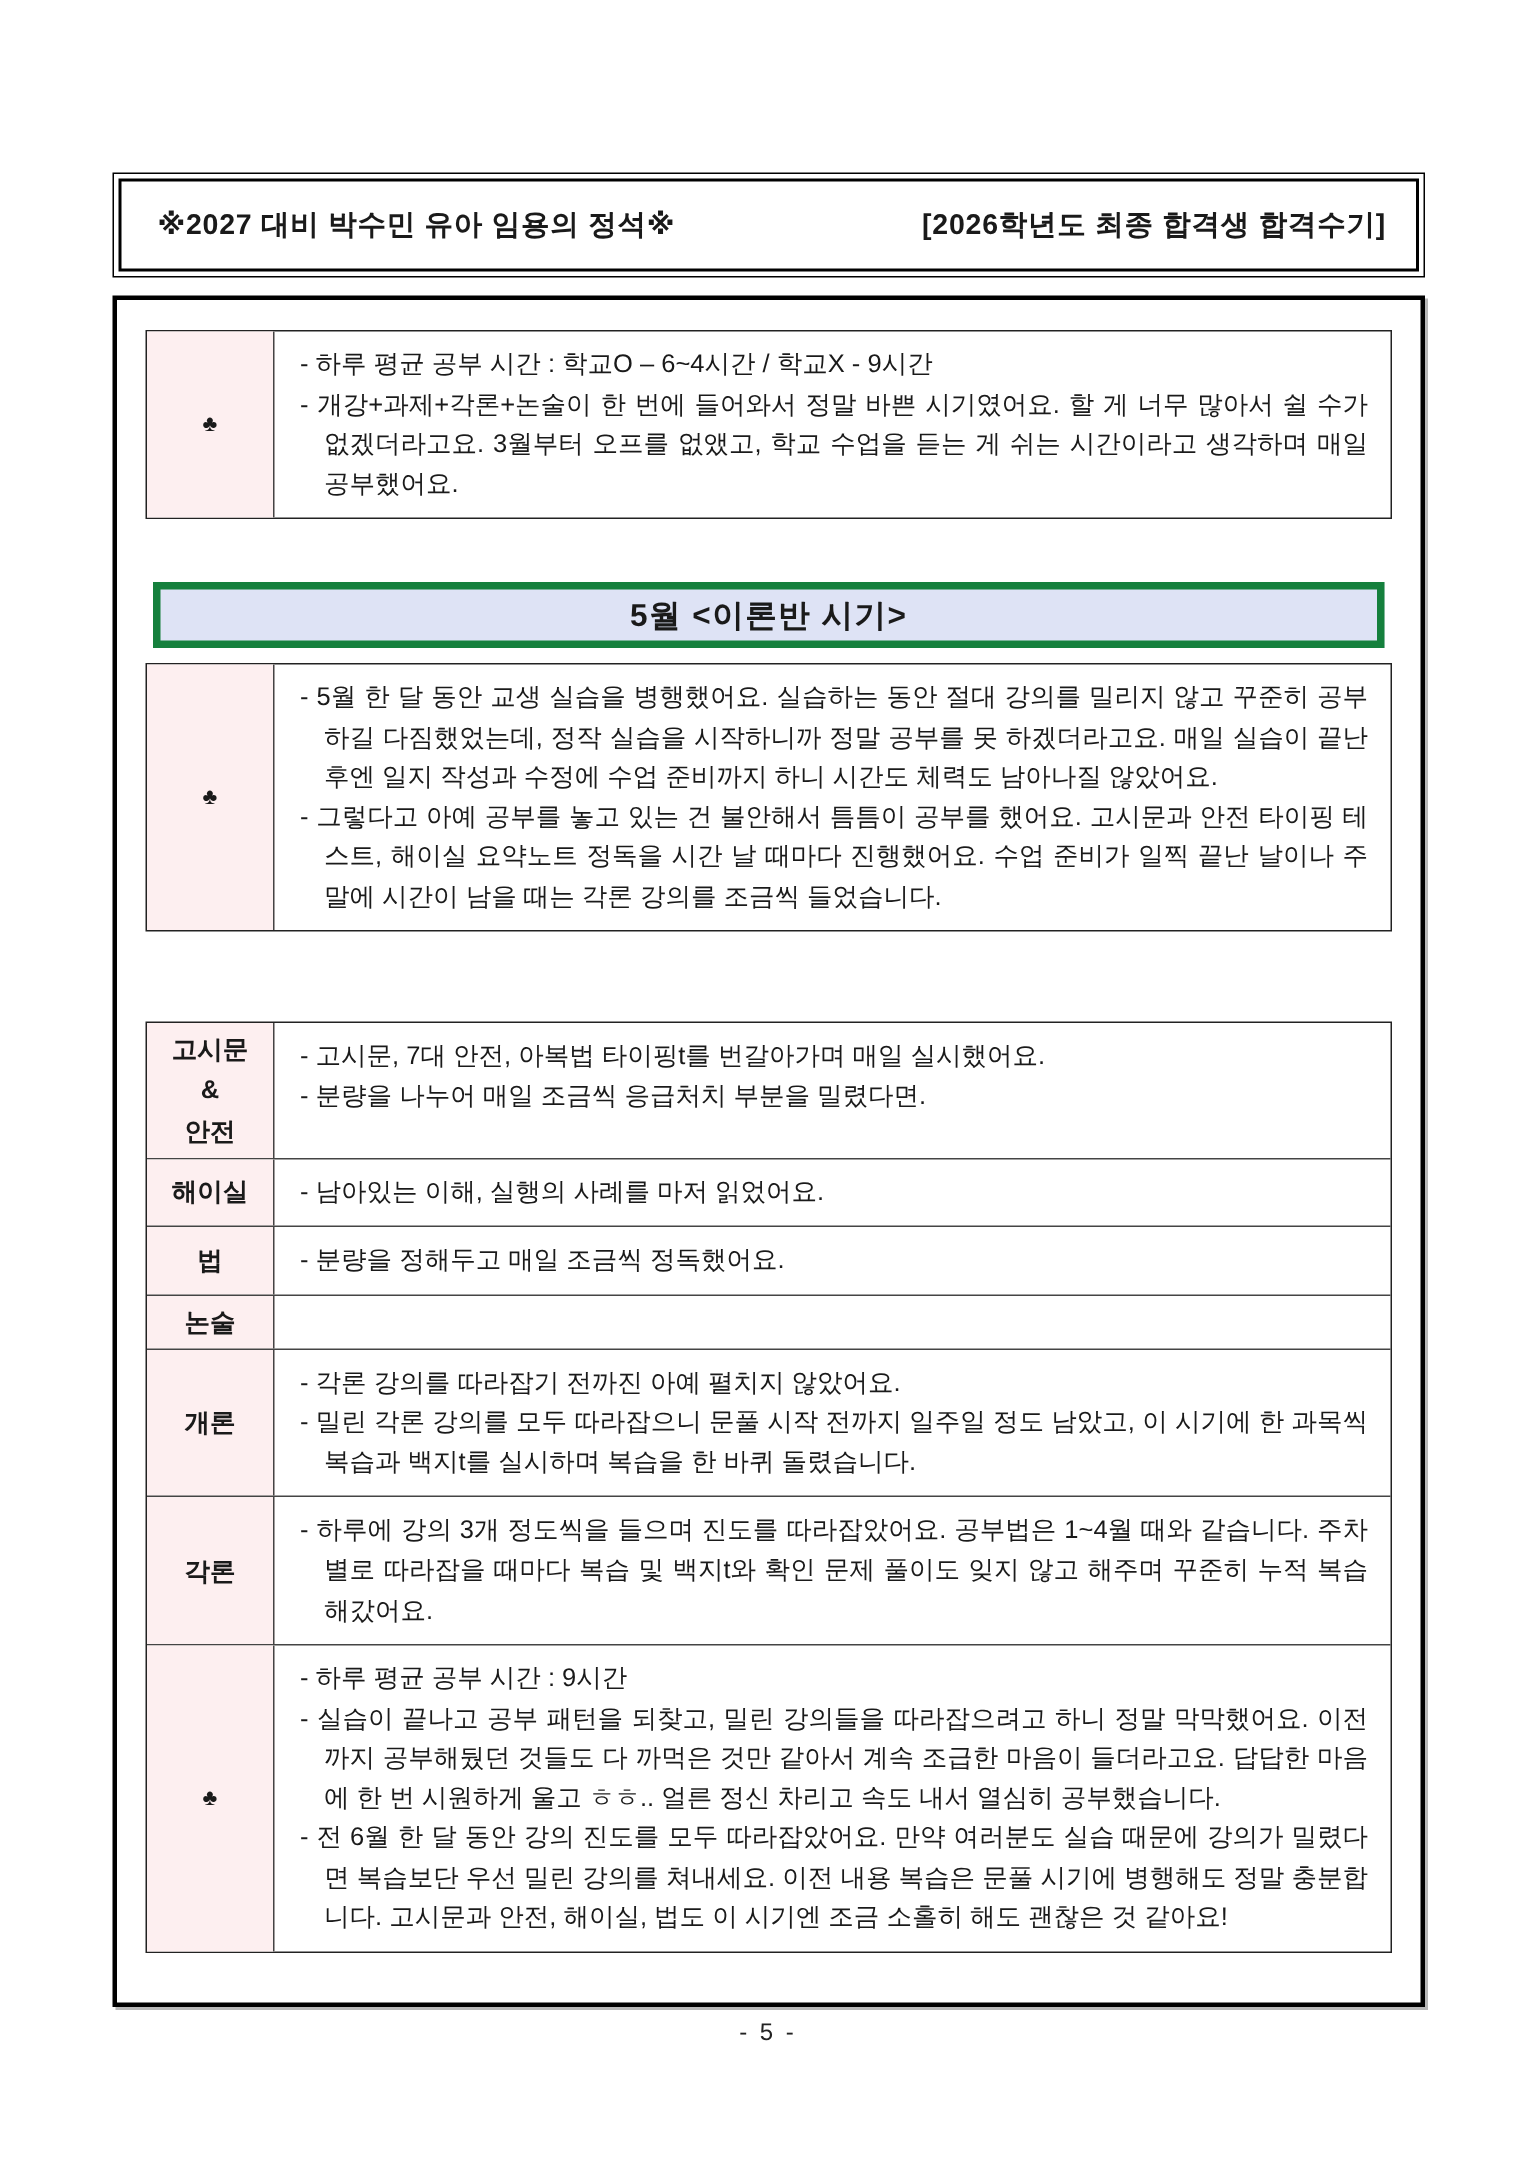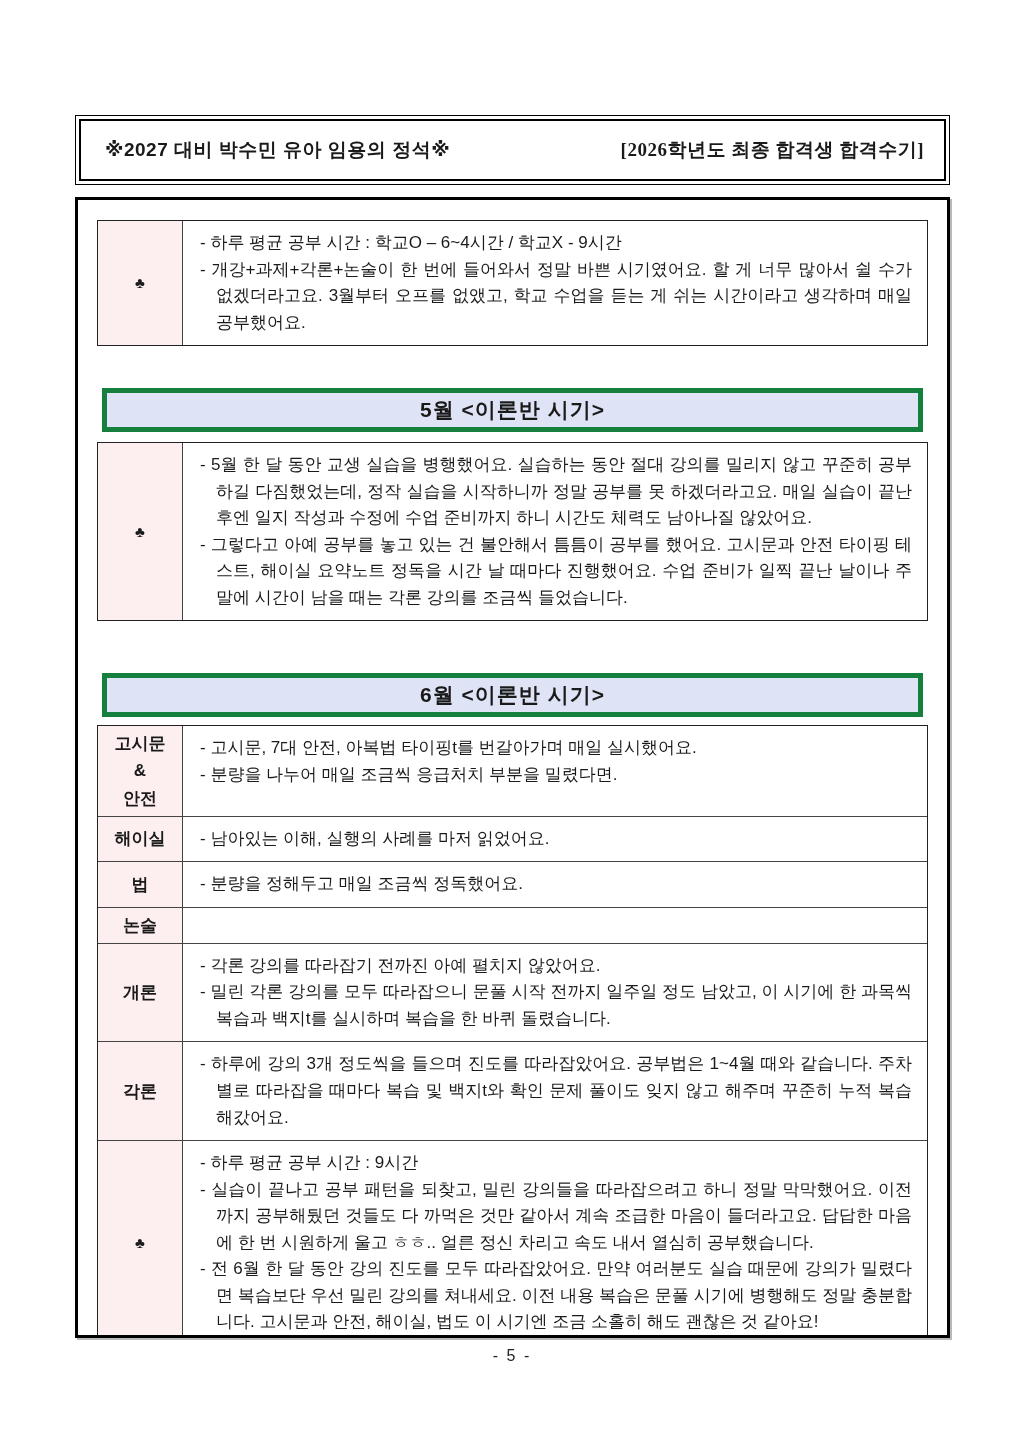--- a/index.html
+++ b/index.html
@@ -18,21 +18,21 @@
     border: 1.5px solid #000; padding: 3px;
     background: #fff;
   }
   .header-box-inner {
     width: 100%; height: 100%;
     border: 2.5px solid #000;
     display: flex; align-items: center; justify-content: space-between;
     padding: 0 20px 0 24px;
   }
   .header-left  { font-size: 19px; font-weight: bold; letter-spacing: 0.5px; }
-  .header-right { font-size: 19px; font-weight: bold; letter-spacing: 0.5px; font-family: Liberation Serif, serif; }
+  .header-right { font-size: 19px; font-weight: bold; letter-spacing: 0.5px; }
 
   
   .main-box {
     position: absolute; left: 75px; top: 197px; width: 875px; height: 1141px;
     border: 3px solid #000;
     box-shadow: 2px 2px 0 #b8b8b8;
     background: #fff;
     padding: 20px 19px 0 19px;
     overflow: hidden;
   }
@@ -123,21 +123,20 @@
         </div>
         <div class="cell-content">
           <div class="bullet">- 5월 한 달 동안 교생 실습을 병행했어요. 실습하는 동안 절대 강의를 밀리지 않고 꾸준히 공부하길 다짐했었는데, 정작 실습을 시작하니까 정말 공부를 못 하겠더라고요. 매일 실습이 끝난 후엔 일지 작성과 수정에 수업 준비까지 하니 시간도 체력도 남아나질 않았어요.</div>
           <div class="bullet">- 그렇다고 아예 공부를 놓고 있는 건 불안해서 틈틈이 공부를 했어요. 고시문과 안전 타이핑 테스트, 해이실 요약노트 정독을 시간 날 때마다 진행했어요. 수업 준비가 일찍 끝난 날이나 주말에 시간이 남을 때는 각론 강의를 조금씩 들었습니다.</div>
         </div>
       </div>
     </div>
 
     <div class="gap-c"></div>
 
-    <div class="month-band">6월 &lt;이론반 시기&gt;</div>
     <div class="gap-d"></div>
     <div class="ttable">
 
       <div class="trow">
         <div class="cell-label">고시문
 &amp;
 안전</div>
         <div class="cell-content">
           <div class="bullet">- 고시문, 7대 안전, 아복법 타이핑t를 번갈아가며 매일 실시했어요.</div>
           <div class="bullet">- 분량을 나누어 매일 조금씩 응급처치 부분을 밀렸다면.</div>

